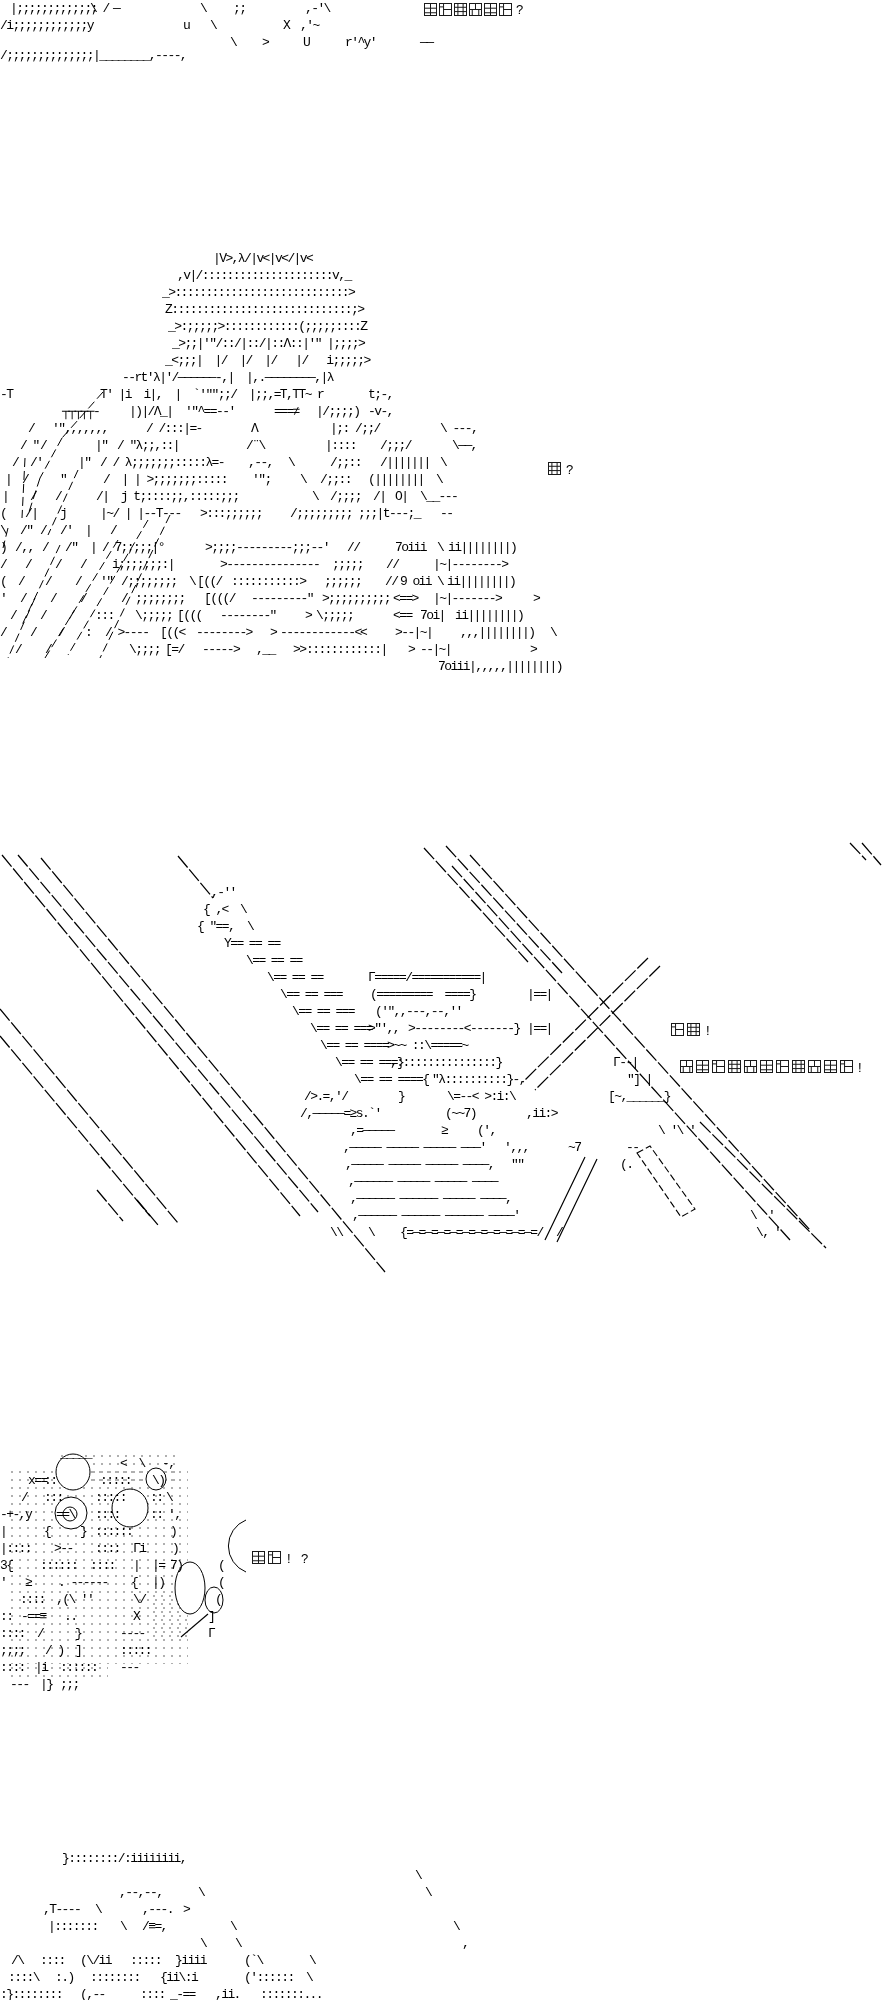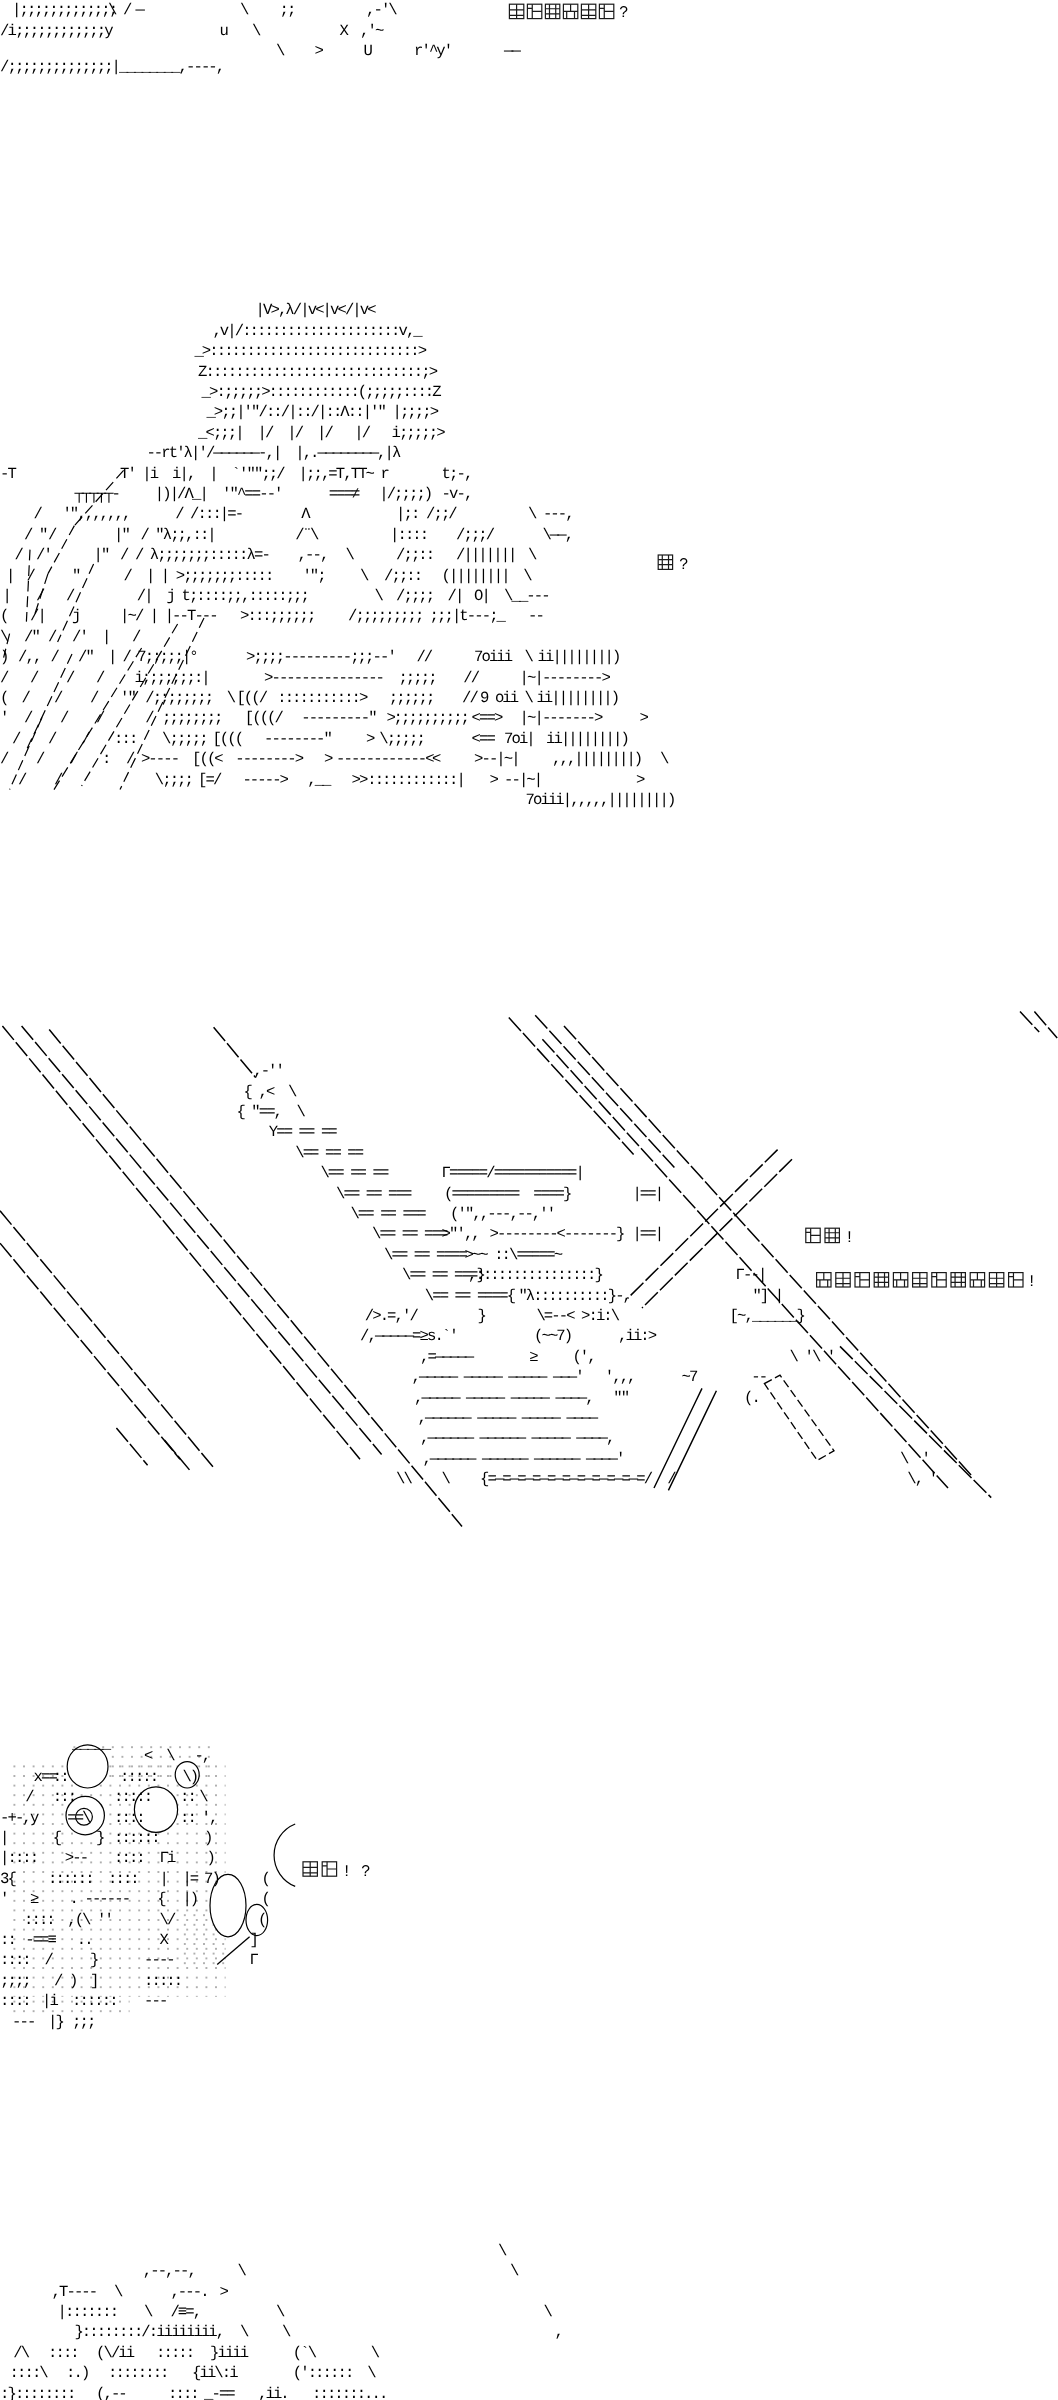--- a/index.html
+++ b/index.html
@@ -249,21 +249,21 @@
 <div class="t" style="left:60px;top:471px">"</div>
 <div class="t" style="left:103px;top:471px">/  | | &gt;;;;;;;;:::::</div>
 <div class="t" style="left:252px;top:471px">'";</div>
 <div class="t" style="left:300px;top:471px">\</div>
 <div class="t" style="left:320px;top:471px">/;;::</div>
 <div class="t" style="left:368px;top:471px">(||||||||</div>
 <div class="t" style="left:436px;top:471px">\</div>
 <div class="t" style="left:2px;top:488px">|</div>
 <div class="t" style="left:30px;top:488px">/</div>
 <div class="t" style="left:55px;top:488px">/</div>
-<div class="t" style="left:114px;top:488px">/|  j t;::::;;,:::::;;;</div>
+<div class="t" style="left:96px;top:488px">/|  j t;::::;;,:::::;;;</div>
 <div class="t" style="left:312px;top:488px">\</div>
 <div class="t" style="left:330px;top:488px">/;;;;</div>
 <div class="t" style="left:373px;top:488px">/|</div>
 <div class="t" style="left:395px;top:488px">O|</div>
 <div class="t" style="left:420px;top:488px">\__---</div>
 <div class="t" style="left:0px;top:505px">(</div>
 <div class="t" style="left:25px;top:505px">/|</div>
 <div class="t" style="left:60px;top:505px">j</div>
 <div class="t" style="left:100px;top:505px">|~/ | |--T---</div>
 <div class="t" style="left:200px;top:505px">&gt;:::;;;;;;</div>
@@ -389,21 +389,21 @@
 <div class="t" style="left:354px;top:1071px">\== == ===={</div>
 <div class="t" style="left:432px;top:1071px">"λ::::::::::}-,</div>
 <div class="t" style="left:627px;top:1071px">"] |</div>
 <div class="t" style="left:304px;top:1088px">/&gt;.=,'/</div>
 <div class="t" style="left:398px;top:1088px">}</div>
 <div class="t" style="left:447px;top:1088px">\=--&lt; &gt;:i:\</div>
 <div class="t" style="left:608px;top:1088px">[~,______}</div>
 
 <div class="t" style="left:300px;top:1105px">/,―――――=≥s.`'</div>
 <div class="t" style="left:445px;top:1105px">(~~7)</div>
-<div class="t" style="left:515px;top:1105px">,ii:&gt;</div>
+<div class="t" style="left:526px;top:1105px">,ii:&gt;</div>
 <div class="t" style="left:350px;top:1122px">,=―――――</div>
 <div class="t" style="left:441px;top:1122px">≥</div>
 <div class="t" style="left:477px;top:1122px">(',</div>
 <div class="t" style="left:658px;top:1122px">\ '\ '</div>
 <div class="t" style="left:343px;top:1139px">,――――― ――――― ――――― ―――'</div>
 <div class="t" style="left:504px;top:1139px">',,,</div>
 <div class="t" style="left:568px;top:1139px">~7</div>
 <div class="t" style="left:626px;top:1139px">--</div>
 <div class="t" style="left:345px;top:1156px">,――――― ――――― ――――― ――――,</div>
 <div class="t" style="left:511px;top:1156px">""</div>
@@ -493,21 +493,21 @@
 <div class="t" style="left:425px;top:1884px">\</div>
 <div class="t" style="left:43px;top:1901px">,T----</div>
 <div class="t" style="left:95px;top:1901px">\</div>
 <div class="t" style="left:142px;top:1901px">,---.</div>
 <div class="t" style="left:183px;top:1901px">&gt;</div>
 <div class="t" style="left:48px;top:1918px">|:::::::</div>
 <div class="t" style="left:120px;top:1918px">\</div>
 <div class="t" style="left:142px;top:1918px">/≡=,</div>
 <div class="t" style="left:230px;top:1918px">\</div>
 <div class="t" style="left:453px;top:1918px">\</div>
-<div class="t" style="left:62px;top:1935px">}::::::::/:iiiiiiii,</div>
+<div class="t" style="left:62px;top:1850px">}::::::::/:iiiiiiii,</div>
 <div class="t" style="left:200px;top:1935px">\</div>
 <div class="t" style="left:235px;top:1935px">\</div>
 <div class="t" style="left:462px;top:1935px">,</div>
 <div class="t" style="left:11px;top:1952px">/\</div>
 <div class="t" style="left:40px;top:1952px">::::</div>
 <div class="t" style="left:80px;top:1952px">(\/ii</div>
 <div class="t" style="left:130px;top:1952px">:::::</div>
 <div class="t" style="left:175px;top:1952px">}iiii</div>
 <div class="t" style="left:244px;top:1952px">(`\</div>
 <div class="t" style="left:309px;top:1952px">\</div>

